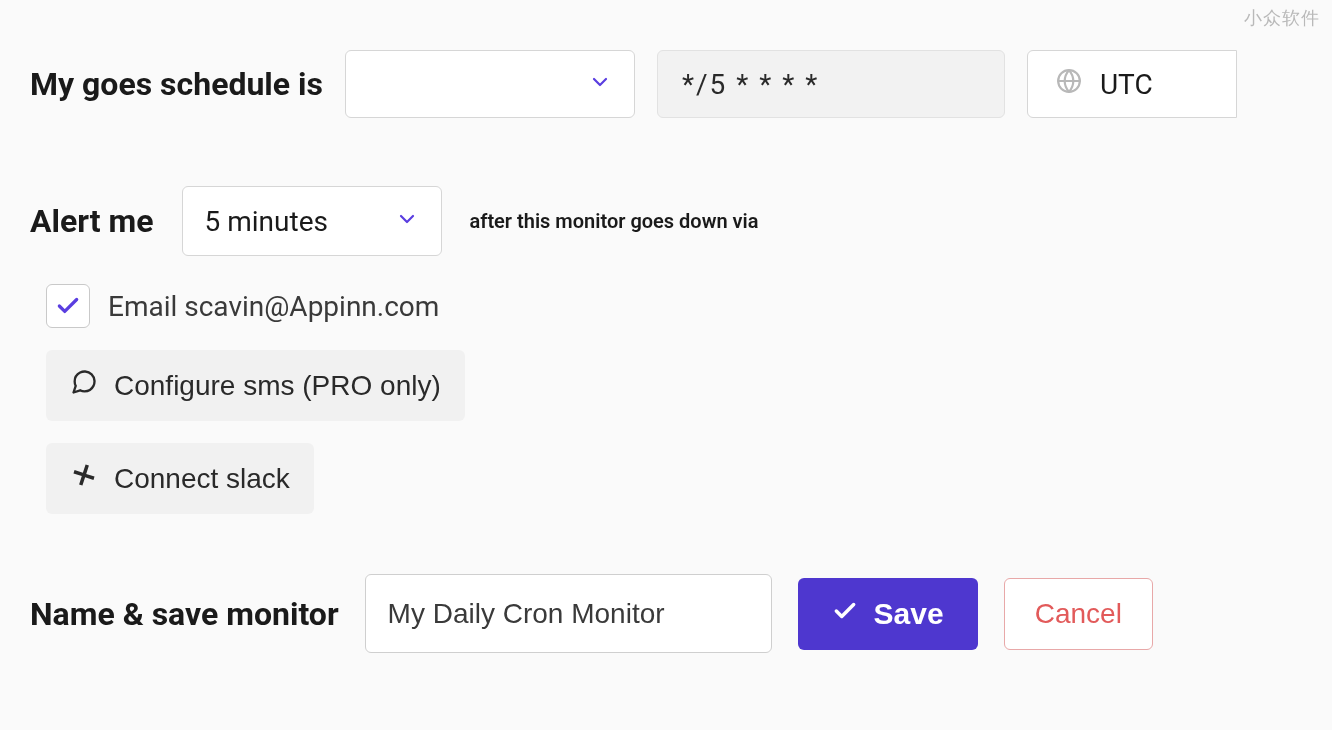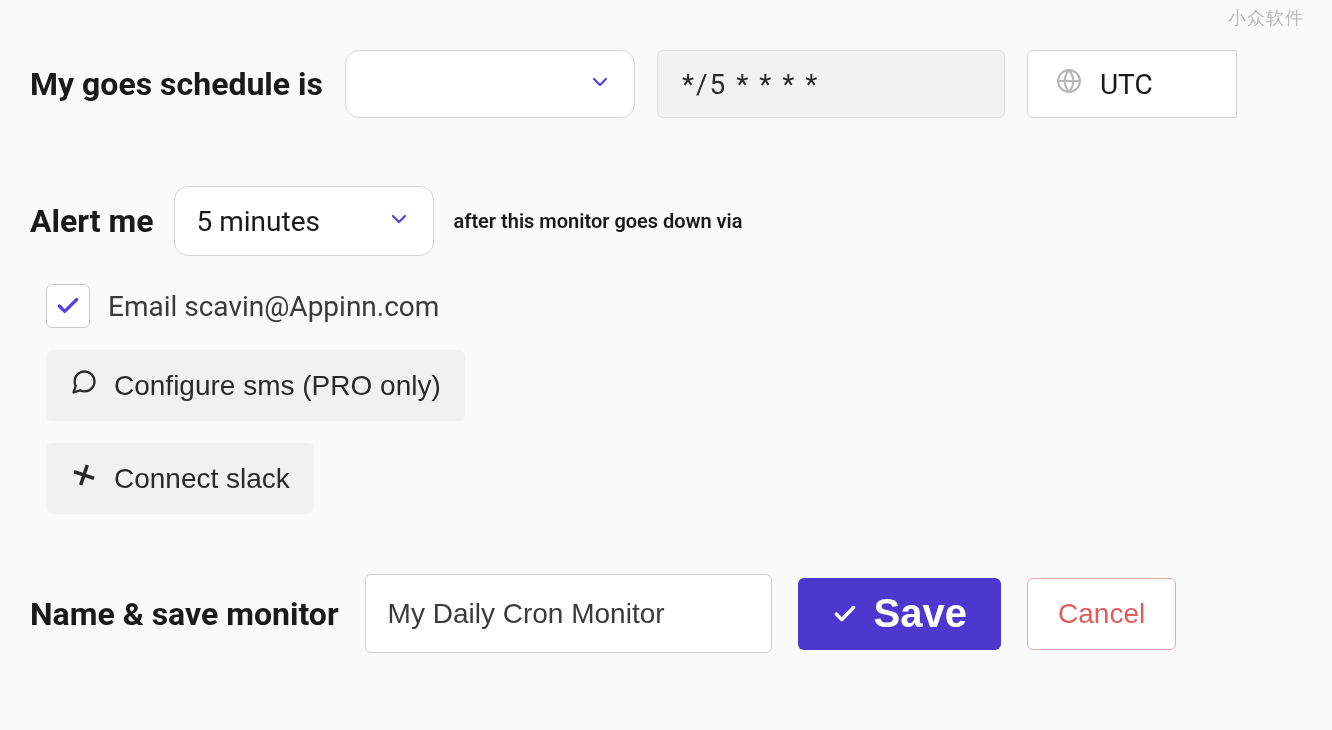--- a/index.html
+++ b/index.html
@@ -8,50 +8,50 @@
     background: #fafafa;
     color: #1a1a1a;
     width: 1332px;
     height: 730px;
     overflow: hidden;
     position: relative;
   }
   .watermark {
     position: absolute;
     top: 6px;
-    right: 28px;
+    right: 12px;
     font-size: 18px;
     color: #b9b9b9;
     letter-spacing: 1px;
   }
   .container {
     padding: 50px 30px 30px 30px;
   }
   .row {
     display: flex;
     align-items: center;
     gap: 24px;
     margin-bottom: 52px;
     flex-wrap: wrap;
   }
-  .row.tight { margin-bottom: 28px; gap: 20px; }
+  .row.tight { margin-bottom: 28px; gap: 28px; }
   .label {
     font-size: 32px;
     font-weight: 700;
     color: #1a1a1a;
     white-space: nowrap;
   }
   .sublabel {
     font-size: 20px;
     font-weight: 600;
     color: #1a1a1a;
   }
   .select-box {
     border: 1px solid #d6d6d6;
-    border-radius: 14px;
+    border-radius: 6px;
     background: #fff;
     height: 68px;
     display: flex;
     align-items: center;
     justify-content: space-between;
     padding: 0 22px;
     font-size: 28px;
     color: #1a1a1a;
     cursor: pointer;
     gap: 24px;
@@ -135,21 +135,21 @@
     color: #3a3a3a;
     min-width: 374px;
   }
   .btn-primary {
     background: #4e37cf;
     color: #fff;
     border: none;
     border-radius: 6px;
     height: 72px;
     padding: 5px 34px;
-    font-size: 40px;
+    font-size: 30px;
     font-weight: 700;
     display: inline-flex;
     align-items: center;
     gap: 16px;
     cursor: pointer;
   }
   .btn-secondary {
     background: #fff;
     color: #e25a5a;
     border: 1.5px solid #e8a8a8;

